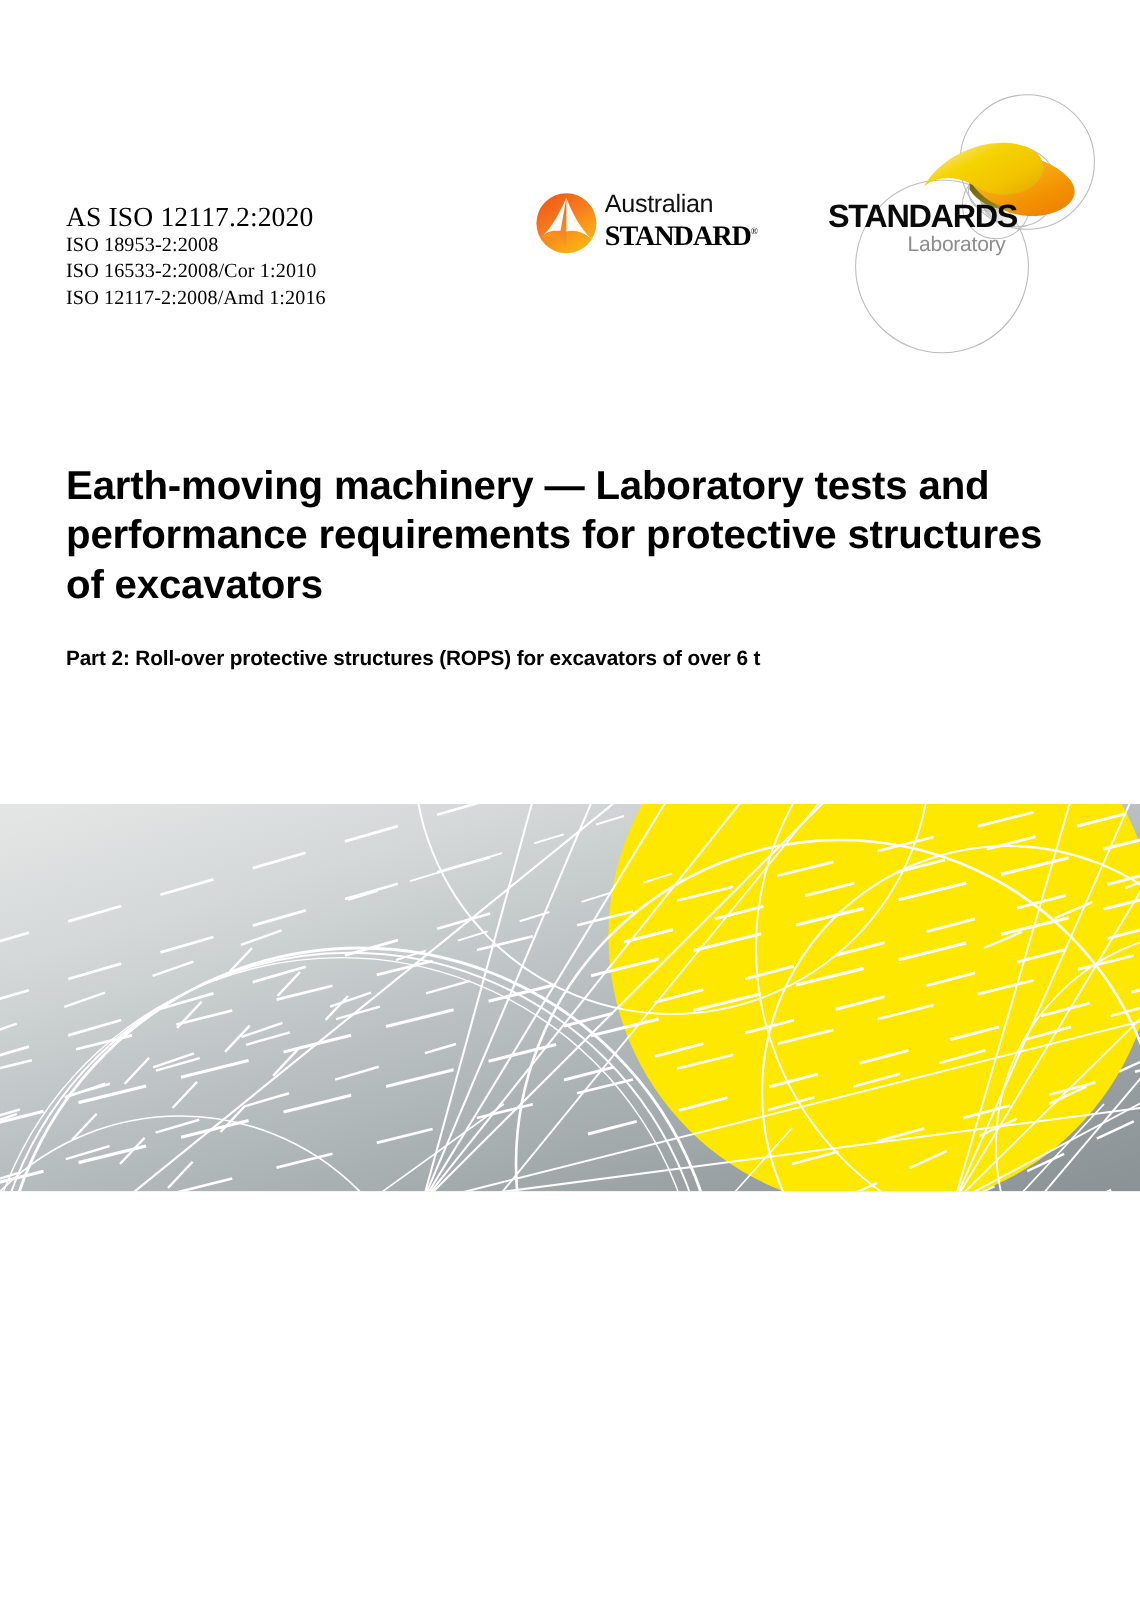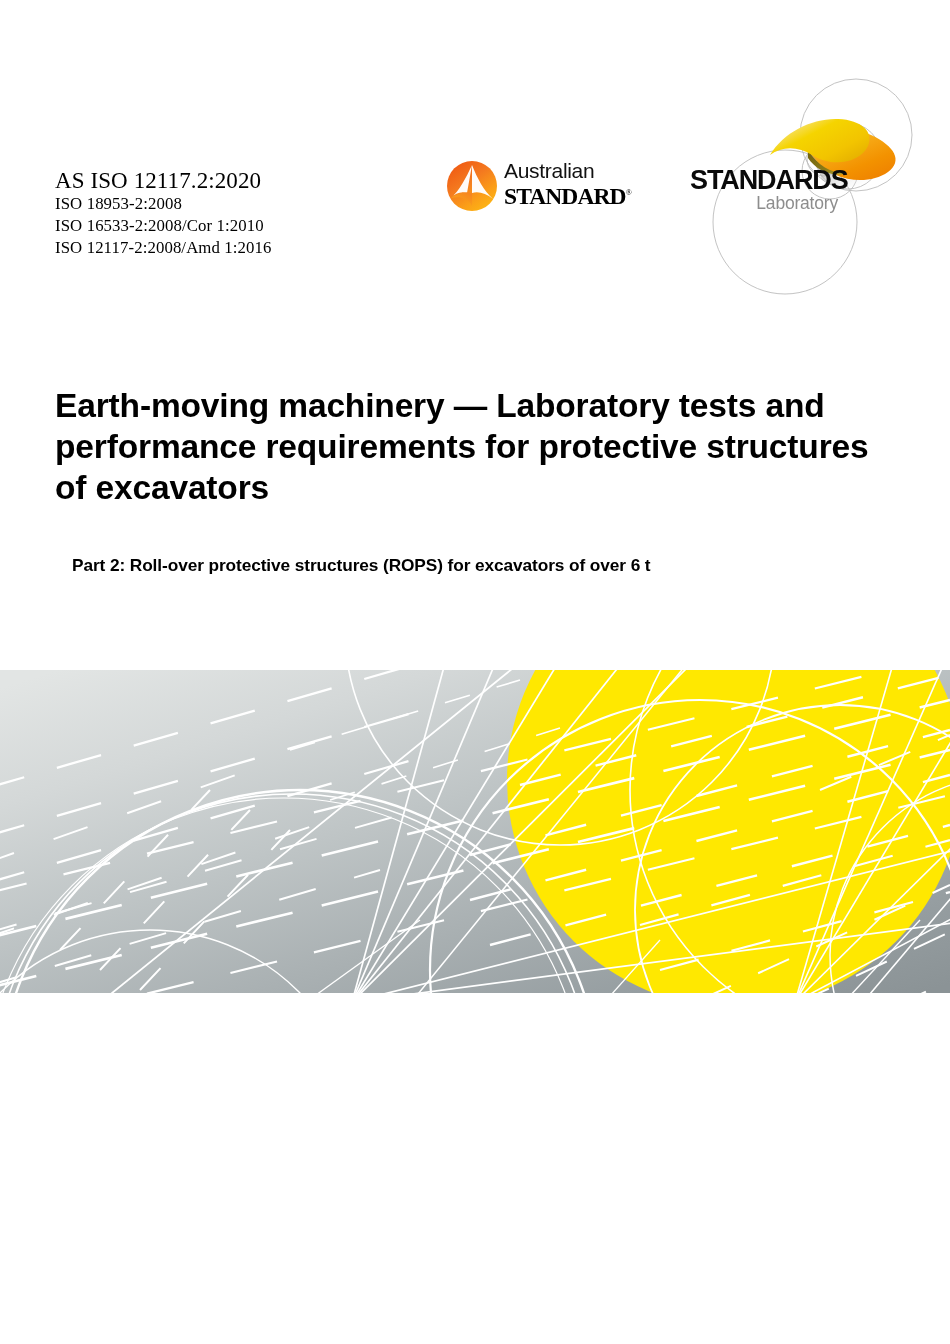--- a/index.html
+++ b/index.html
@@ -142,21 +142,21 @@
   }
   #main-title {
     font-size: 33.5px;
     font-weight: 700;
     line-height: 41px;
     letter-spacing: -0.15px;
     color: #000;
     margin: 0;
   }
   #sub-title {
-    margin: 17px;
+    margin: 0;
     padding-top: 29px;
     font-size: 17.3px;
     font-weight: 700;
     line-height: 22px;
     letter-spacing: -0.1px;
     color: #000;
   }
 
   
   #cover-band {

